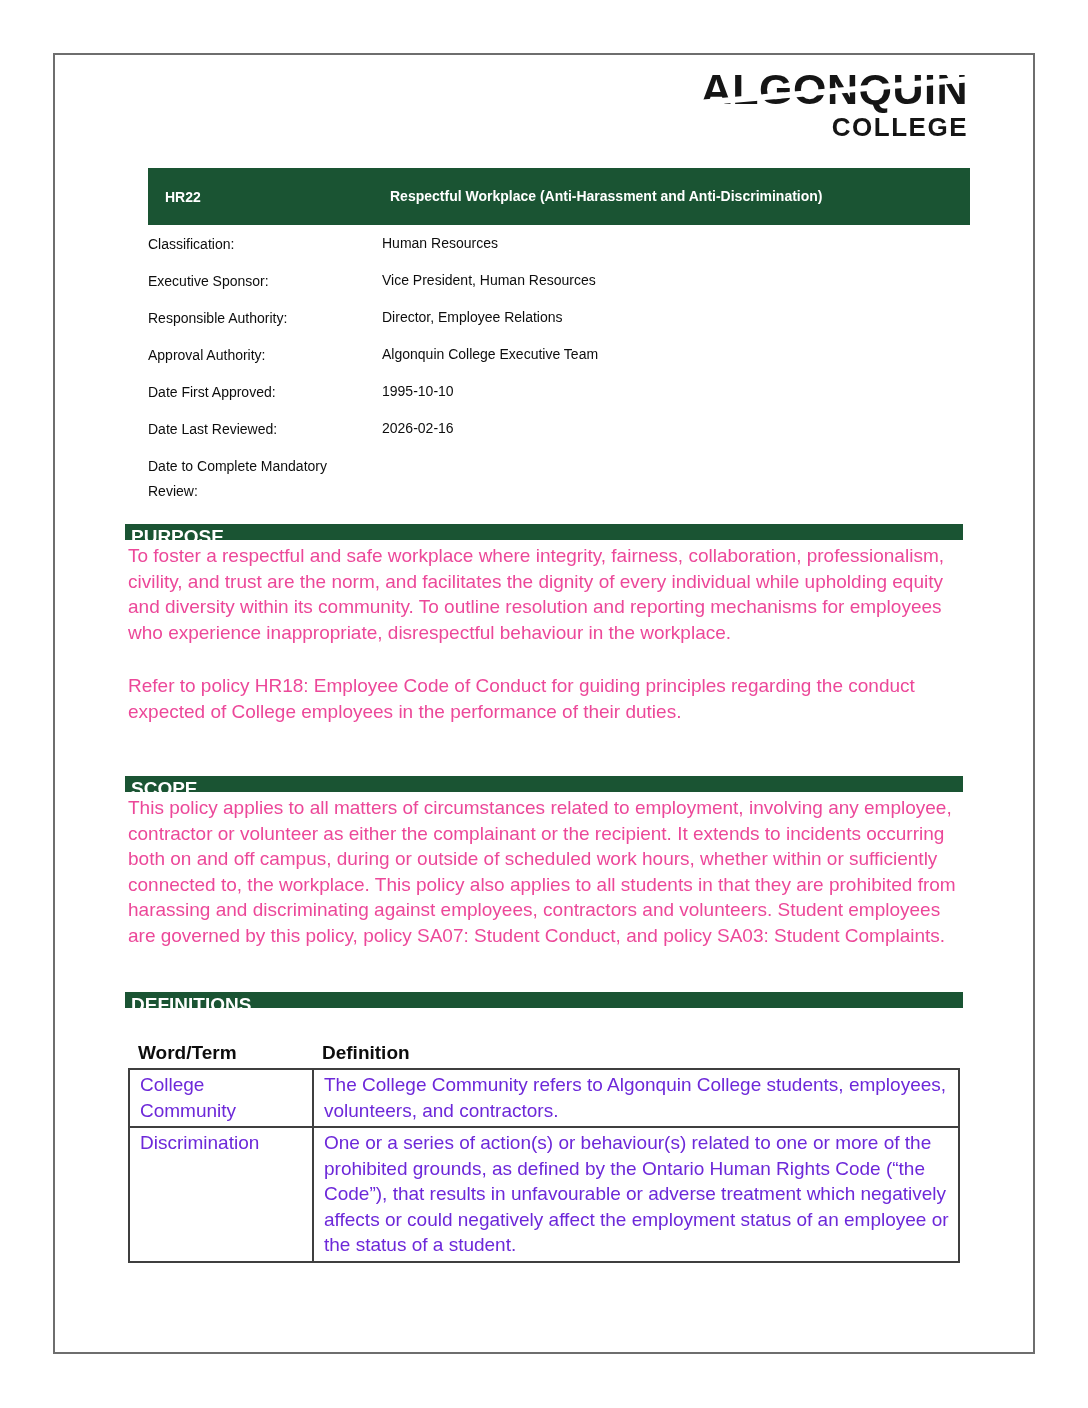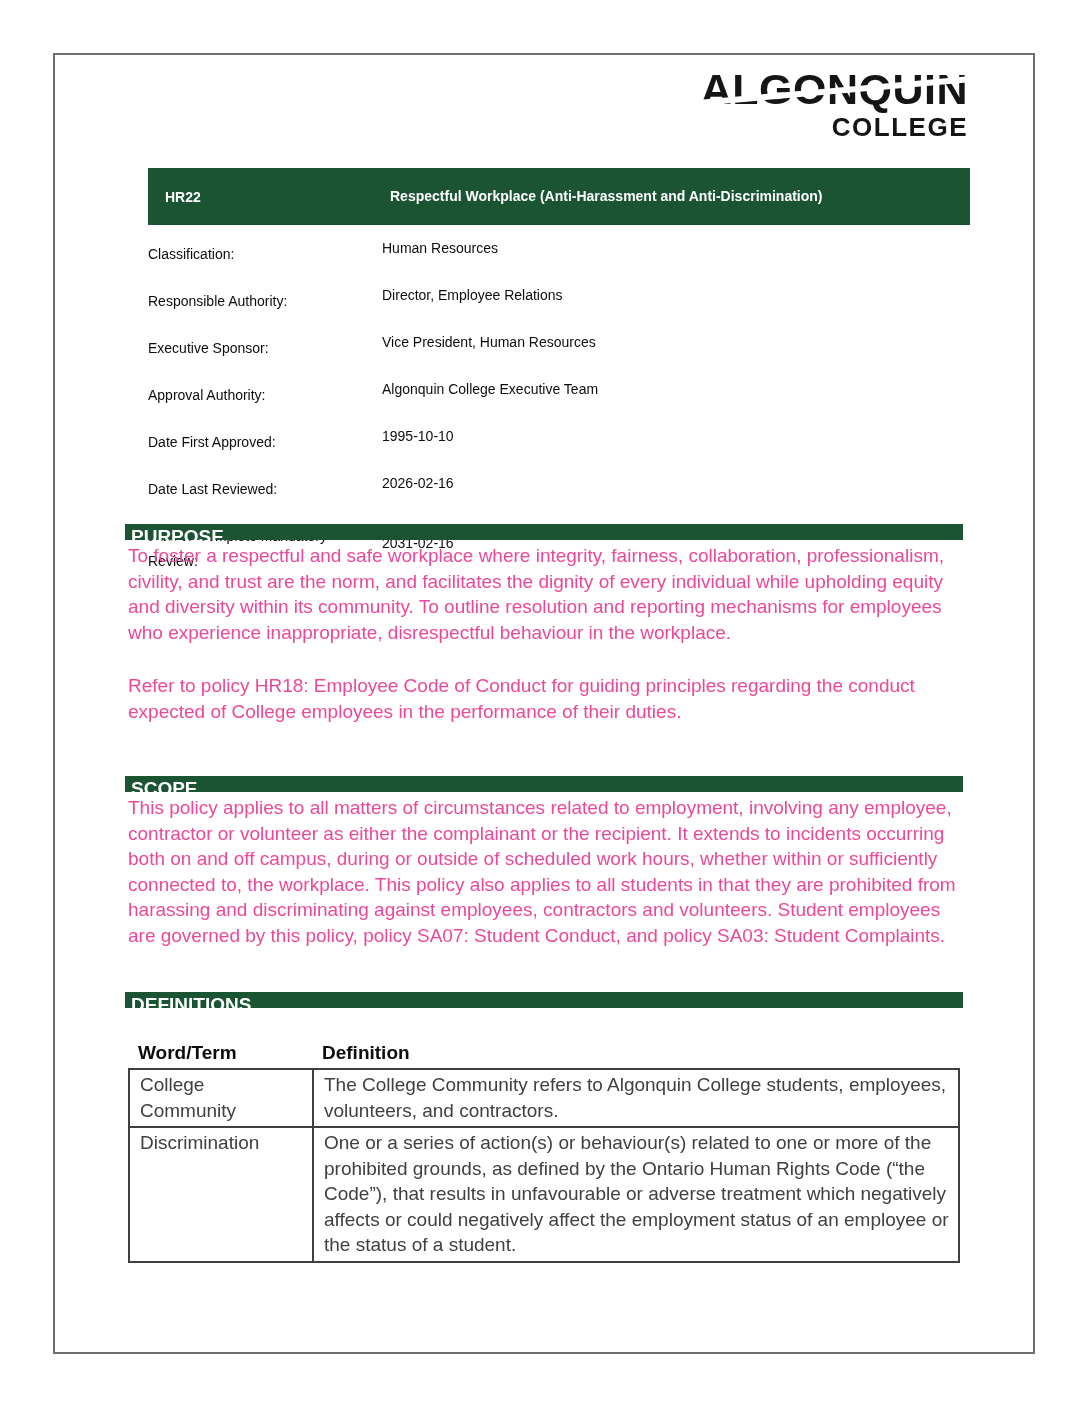--- a/index.html
+++ b/index.html
@@ -29,21 +29,21 @@
   
   .header-table { position:absolute; left:138px; top:168px; width:822px; font-size:14px;margin-left:10px; }
   .ht-title-row {
     display:grid; grid-template-columns:234px 1fr;
     background:var(--green); color:#ffffff; font-weight:bold;
     min-height:57px;
   }
   .ht-code { padding:6px 8px 6px 17px; display:flex; align-items:center; }
   .ht-title { padding:6px 10px 6px 8px; line-height:25px; display:flex; align-items:center; }
   .ht-row { display:grid; grid-template-columns:234px 1fr; align-items:center; }
-  .ht-label { padding:17px 30px 5px 0; line-height:25px; }
+  .ht-label { padding:7px 30px 5px 0; line-height:25px; }
   .ht-value { padding:5px 8px 5px 0; line-height:25px; }
 
   
   .section { position:absolute; left:125px; width:838px; }
   .section-bar {
     background:var(--green); color:#ffffff; font-weight:bold;
     font-size:19px; line-height:23px; height:16px; padding:1px 6px 0 6px;
   }
   .section p {
     margin:0; padding:3px 0 0 3px; font-size:19px; line-height:25.5px; color:#ec4899;
@@ -53,21 +53,21 @@
   #section-scope { top:768px;margin-top:8px; }
   #section-definitions { top:992px; }
 
   
   .defs-wrap { position:absolute; left:128px; top:1040px; width:832px; font-size:19px; }
   .defs-head { display:grid; grid-template-columns:184px 1fr; font-weight:bold; padding:0 0 3px 0; }
   .defs-head > div { padding:0 8px 0 10px; line-height:25px; }
   table.defs { border-collapse:collapse; width:100%; }
   table.defs td {
     border:2px solid #3f3f3f; vertical-align:top;
-    padding:2px 8px 3px 10px; line-height:25.5px; color:#404040;
+    padding:2px 8px 3px 10px; line-height:25.5px; color:#6d28d9;
   }
   td.defs-term { width:184px; }
 </style>
 </head>
 <body>
 
 <div class="page-border"></div>
 
 <div class="logo">
   <div class="logo-primary">
@@ -80,42 +80,41 @@
 <div class="header-table">
   <div class="ht-title-row">
     <div class="ht-code">HR22</div>
     <div class="ht-title">Respectful Workplace (Anti-Harassment and Anti-Discrimination)</div>
   </div>
   <div class="ht-row">
     <div class="ht-label">Classification:</div>
     <div class="ht-value">Human Resources</div>
   </div>
   <div class="ht-row">
+    <div class="ht-label">Executive Sponsor:</div>
+    <div class="ht-value">Vice President, Human Resources</div>
+  </div>
+  <div class="ht-row">
     <div class="ht-label">Responsible Authority:</div>
     <div class="ht-value">Director, Employee Relations</div>
-  </div>
-  <div class="ht-row">
-    <div class="ht-label">Executive Sponsor:</div>
-    <div class="ht-value">Vice President, Human Resources</div>
   </div>
   <div class="ht-row">
     <div class="ht-label">Approval Authority:</div>
     <div class="ht-value">Algonquin College Executive Team</div>
   </div>
   <div class="ht-row">
     <div class="ht-label">Date First Approved:</div>
     <div class="ht-value">1995-10-10</div>
   </div>
   <div class="ht-row">
     <div class="ht-label">Date Last Reviewed:</div>
     <div class="ht-value">2026-02-16</div>
   </div>
   <div class="ht-row">
     <div class="ht-label">Date to Complete Mandatory Review:</div>
-    <div class="ht-value">2031-02-16</div>
   </div>
 </div>
 
 <div class="section" id="section-purpose">
   <div class="section-bar">PURPOSE</div>
   <p>To foster a respectful and safe workplace where integrity, fairness, collaboration, professionalism, civility, and trust are the norm, and facilitates the dignity of every individual while upholding equity and diversity within its community. To outline resolution and reporting mechanisms for employees who experience inappropriate, disrespectful behaviour in the workplace.</p>
   <p>Refer to policy HR18: Employee Code of Conduct for guiding principles regarding the conduct expected of College employees in the performance of their duties.</p>
 </div>
 
 <div class="section" id="section-scope">

